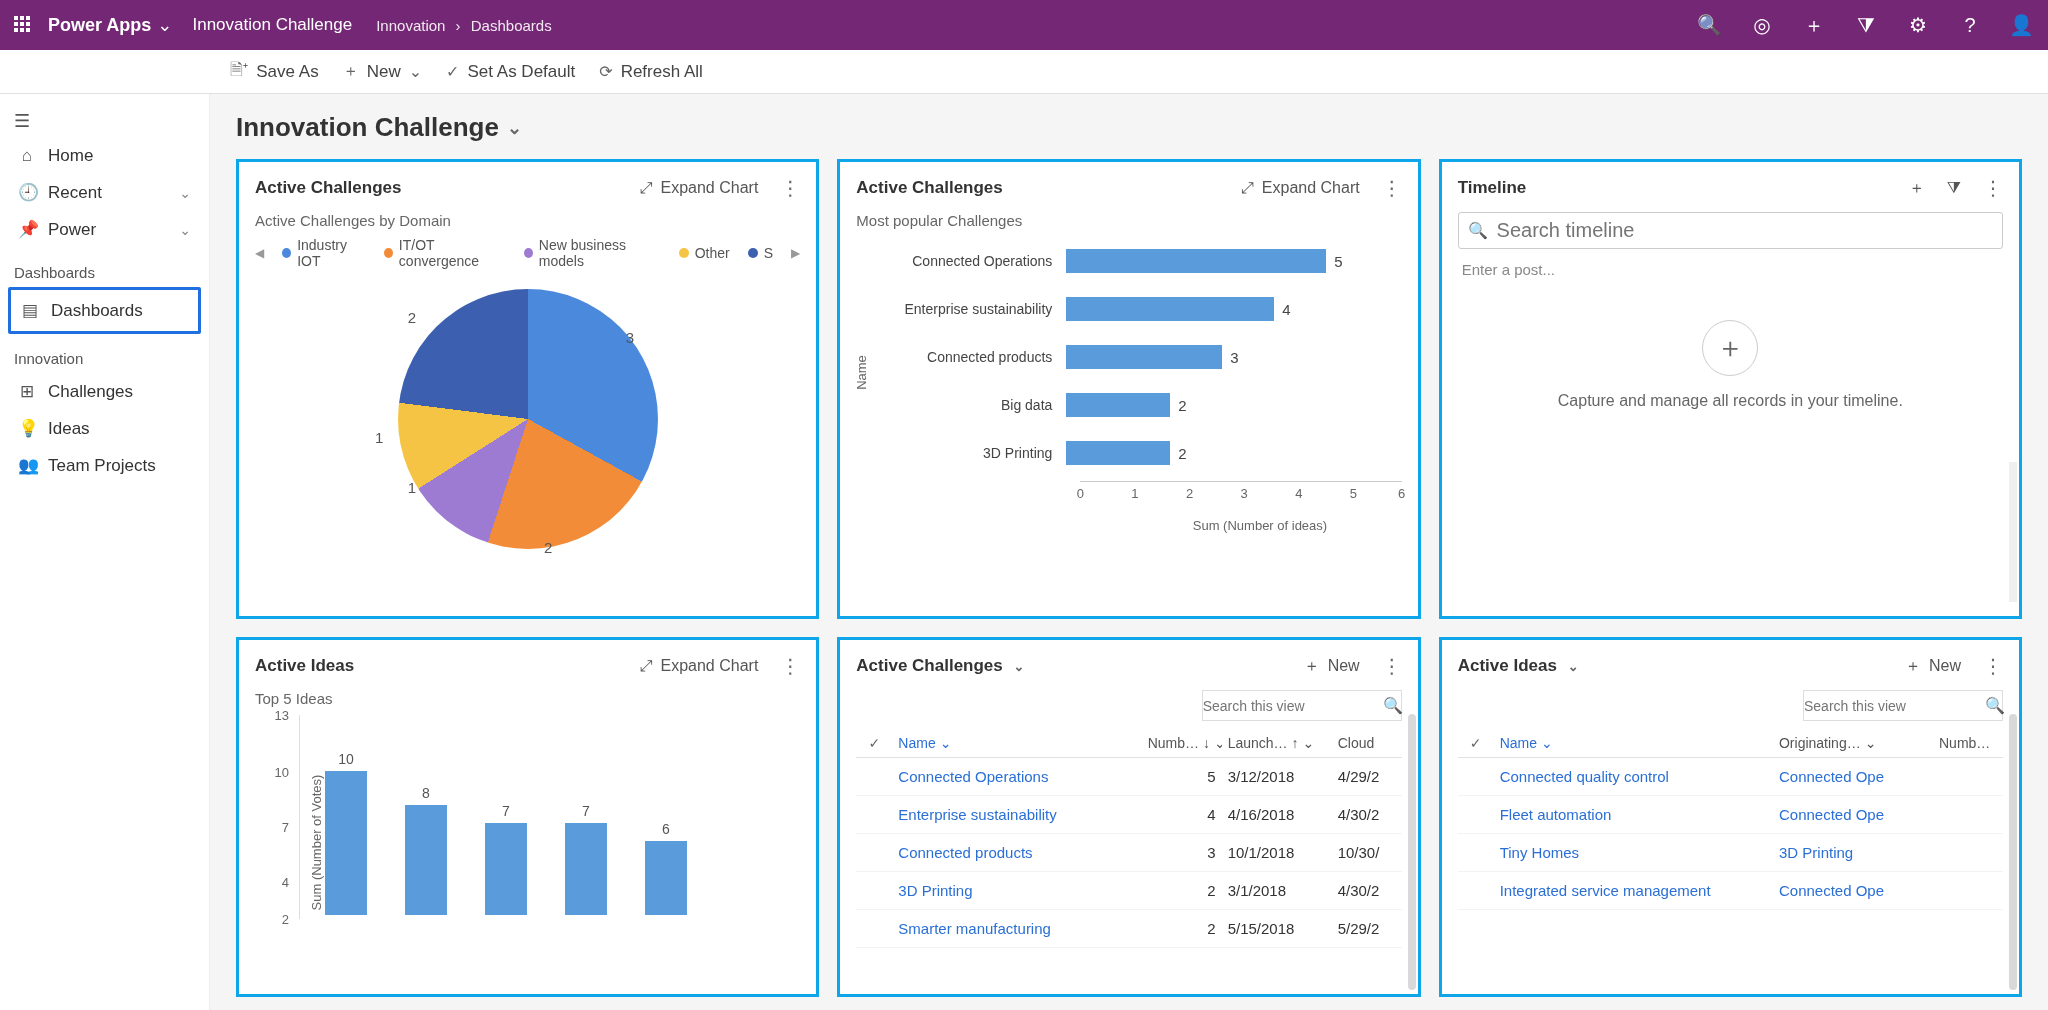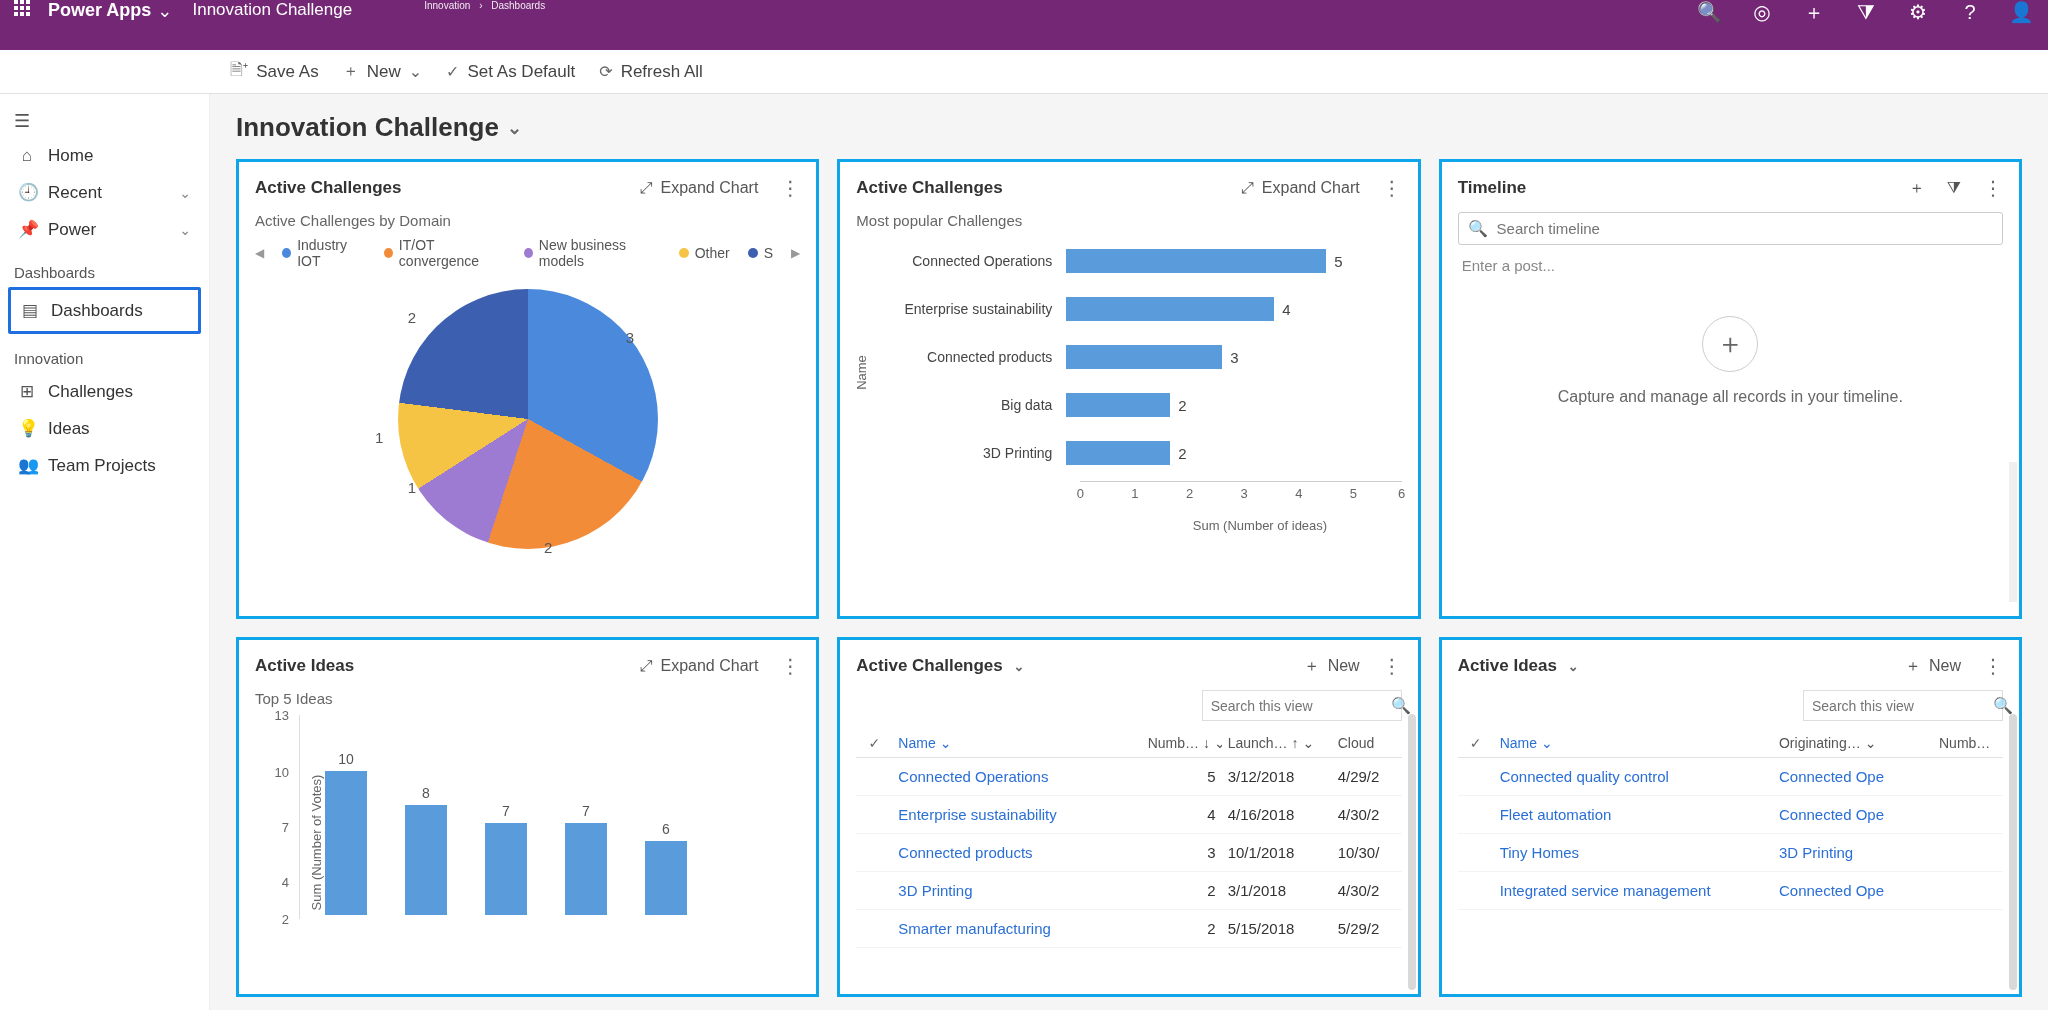--- a/index.html
+++ b/index.html
@@ -1,28 +1,28 @@
 <!DOCTYPE html>
 <html><head>
 <meta charset="utf-8">
 <style>
   * { box-sizing: border-box; margin: 0; padding: 0; font-family: "Segoe UI", -apple-system, sans-serif; }
   body { width: 2048px; height: 1010px; background: #f5f5f5; overflow: hidden; }
 
   
   .topbar {
-    height: 50px; background: #742774; color: #fff; display: flex; 
+    height: 50px; background: #742774; color: #fff; display: flex; align-items: center;
     padding: 0 14px; font-size: 18px;
   }
   .topbar .waffle { width: 18px; height: 18px; margin-right: 16px; display: grid; grid-template: repeat(3,4px)/repeat(3,4px); gap:2px;}
   .topbar .waffle span { background:#fff; }
   .topbar .brand { font-weight:600; margin-right:6px; }
   .topbar .caret-down { margin-right:20px; }
   .topbar .env { margin-right: 24px; font-size:17px; }
-  .topbar .crumb { font-size:10px; opacity:.9;margin-left:48px; }
+  .topbar .crumb { font-size:15px; opacity:.9; }
   .topbar .crumb .sep { margin:0 6px; }
   .topbar .spacer { flex:1; }
   .topbar .hicons { display:flex; gap:28px; font-size:20px; }
   .topbar .hicon { width:24px; height:24px; display:flex; align-items:center; justify-content:center; cursor:pointer;}
 
   
   .cmdbar { height:44px; background:#fff; border-bottom:1px solid #e1e1e1; display:flex; align-items:center; padding-left:230px; gap:24px; font-size:17px; color:#444;}
   .cmdbar .cmd { display:flex; align-items:center; gap:8px; cursor:pointer;}
   .cmdbar .icn { font-size:16px; color:#666; }
 
@@ -76,39 +76,39 @@
   .hbar-bar { height:24px; background:#5a9bdc; }
   .hbar-val { margin-left:8px; font-size:15px; color:#444;}
   .axis-x { border-top:1px solid #ccc; margin-left:214px; margin-top:4px; height:40px; position:relative;}
   .axis-x .tick { position:absolute; top:4px; font-size:13px; color:#666; transform:translateX(-50%);}
   .axis-name { position:absolute; font-size:13px; color:#666;}
   .axis-y-label { position:absolute; left:-12px; top:45%; transform:rotate(-90deg); font-size:13px; color:#666;}
 
   
   .card.timeline { min-height:460px; }
   .search-timeline { display:flex; align-items:center; border:1px solid #ccc; border-radius:3px; padding:6px 10px; gap:8px; margin-bottom:10px;}
-  .search-timeline input { border:none; outline:none; font-size:15px; width:100%; }
+  .search-timeline input { border:none; outline:none; font-size:20px; width:100%; }
   .post-box { font-size:15px; color:#888; margin-bottom:20px; padding:2px 4px;}
   .get-started { text-align:center; margin-top:40px; color:#666;}
   .get-started .circle { width:56px; height:56px; border:1px solid #ccc; border-radius:50%; margin:0 auto 16px; display:flex; align-items:center; justify-content:center; font-size:28px;}
   .get-started h3 { font-size:20px; color:#444; margin-bottom:14px;}
 
   
   .vbar-wrap { position:relative; padding-left:50px; height:240px;}
   .vaxis { position:absolute; left:44px; top:0; bottom:36px; width:1px; background:#ddd;}
   .v-ticks { position:absolute; left:0; top:0; bottom:36px; width:40px;}
   .v-ticks span { position:absolute; right:6px; font-size:13px; color:#666; transform:translateY(50%);}
   .bars { display:flex; align-items:flex-end; height:200px; gap:38px; margin-left:20px;}
   .bars .bar { width:42px; background:#5a9bdc; position:relative;}
   .bars .bar .bv { position:absolute; top:-20px; left:50%; transform:translateX(-50%); font-size:14px; color:#555;}
   .y-axis-label { position:absolute; left:-6px; top:50%; transform:rotate(-90deg); font-size:13px; color:#666;}
 
   
   .tbl-search { display:flex; justify-content:flex-end; margin-bottom:8px;}
-  .tbl-search .sbox { border:1px solid #ddd; display:flex; align-items:center; padding:5px 8px; width:200px;}
+  .tbl-search .sbox { border:1px solid #ddd; display:flex; align-items:center; padding:5px 0; width:200px;}
   .tbl-search input { border:none; outline:none; font-size:14px; flex:1;}
   .tbl { font-size:15px; color:#333;}
   .tbl .thead { display:flex; border-bottom:1px solid #e1e1e1; padding:6px 0; font-size:14px; color:#555;}
   .tbl .thead .th { display:flex; align-items:center; gap:4px;}
   .tbl .trow { display:flex; padding:10px 0; border-bottom:1px solid #f3f3f3;}
   .cell { padding:0 6px; overflow:hidden; white-space:nowrap; text-overflow:ellipsis;}
   .c-chk { width:36px; text-align:center; color:#666;}
   .col-name { flex:1; color:#2a6fd6;}
   .col-numb { width:80px; text-align:right;}
   .col-date { width:110px;}

